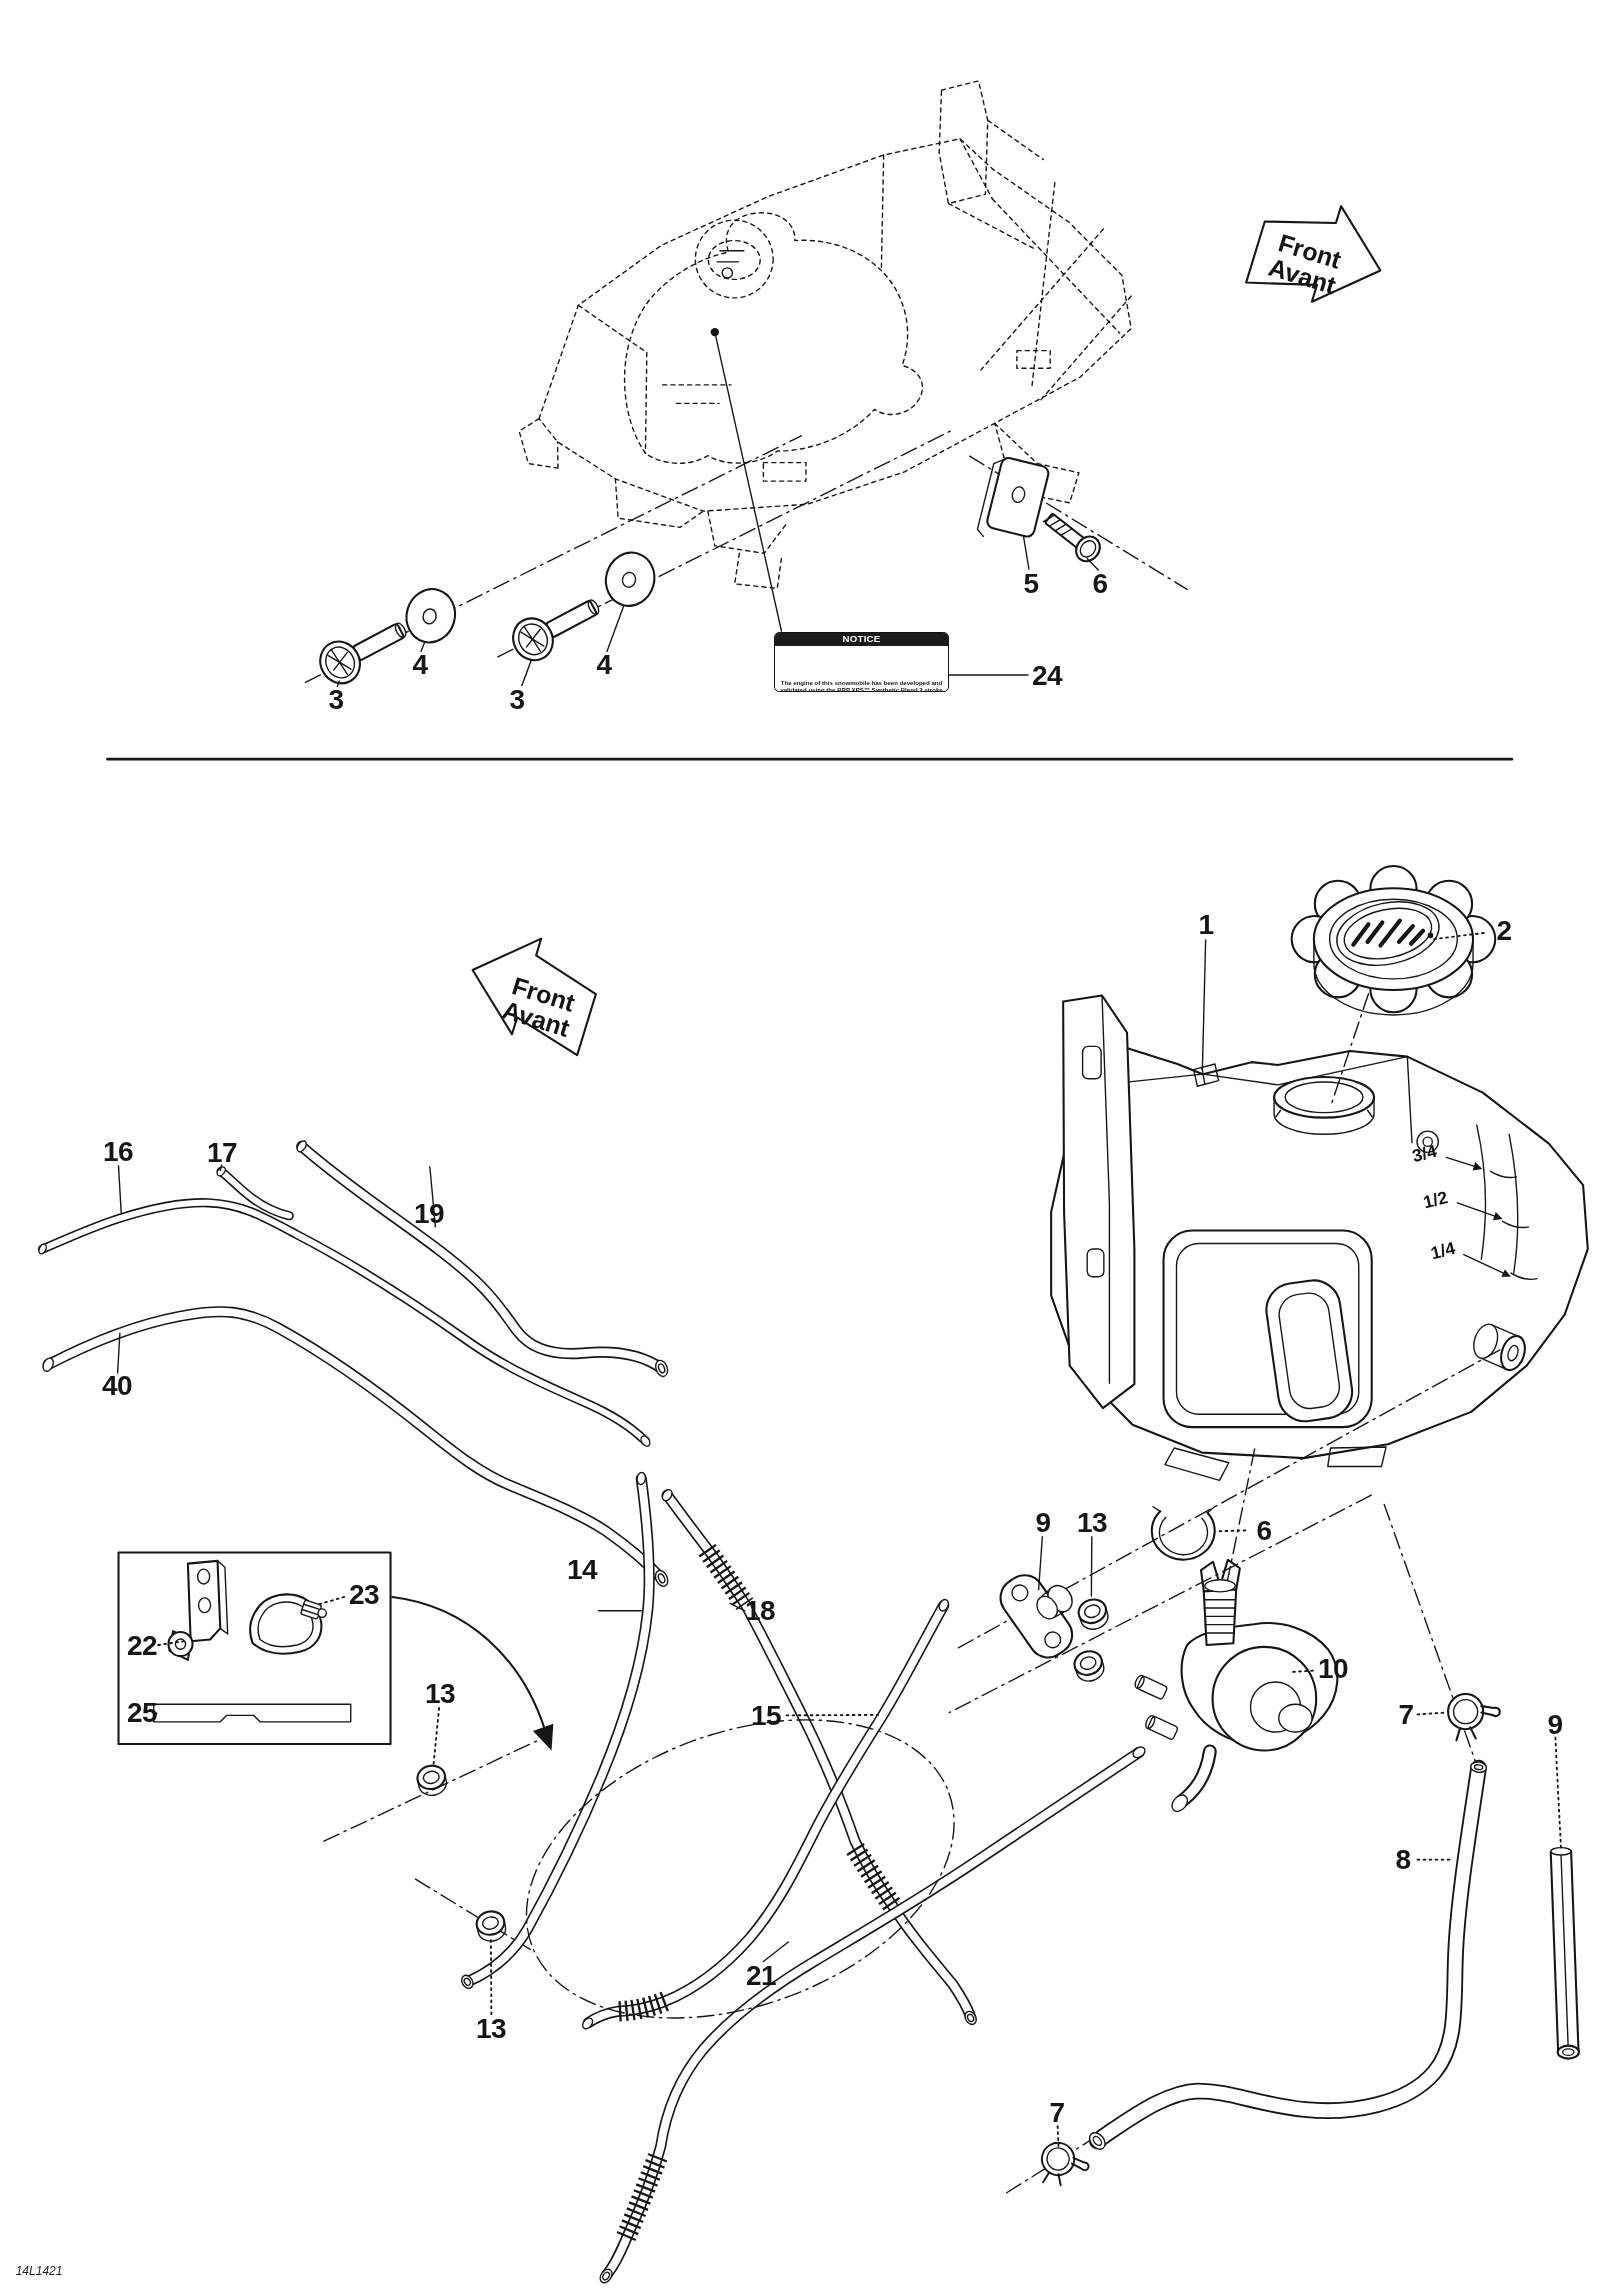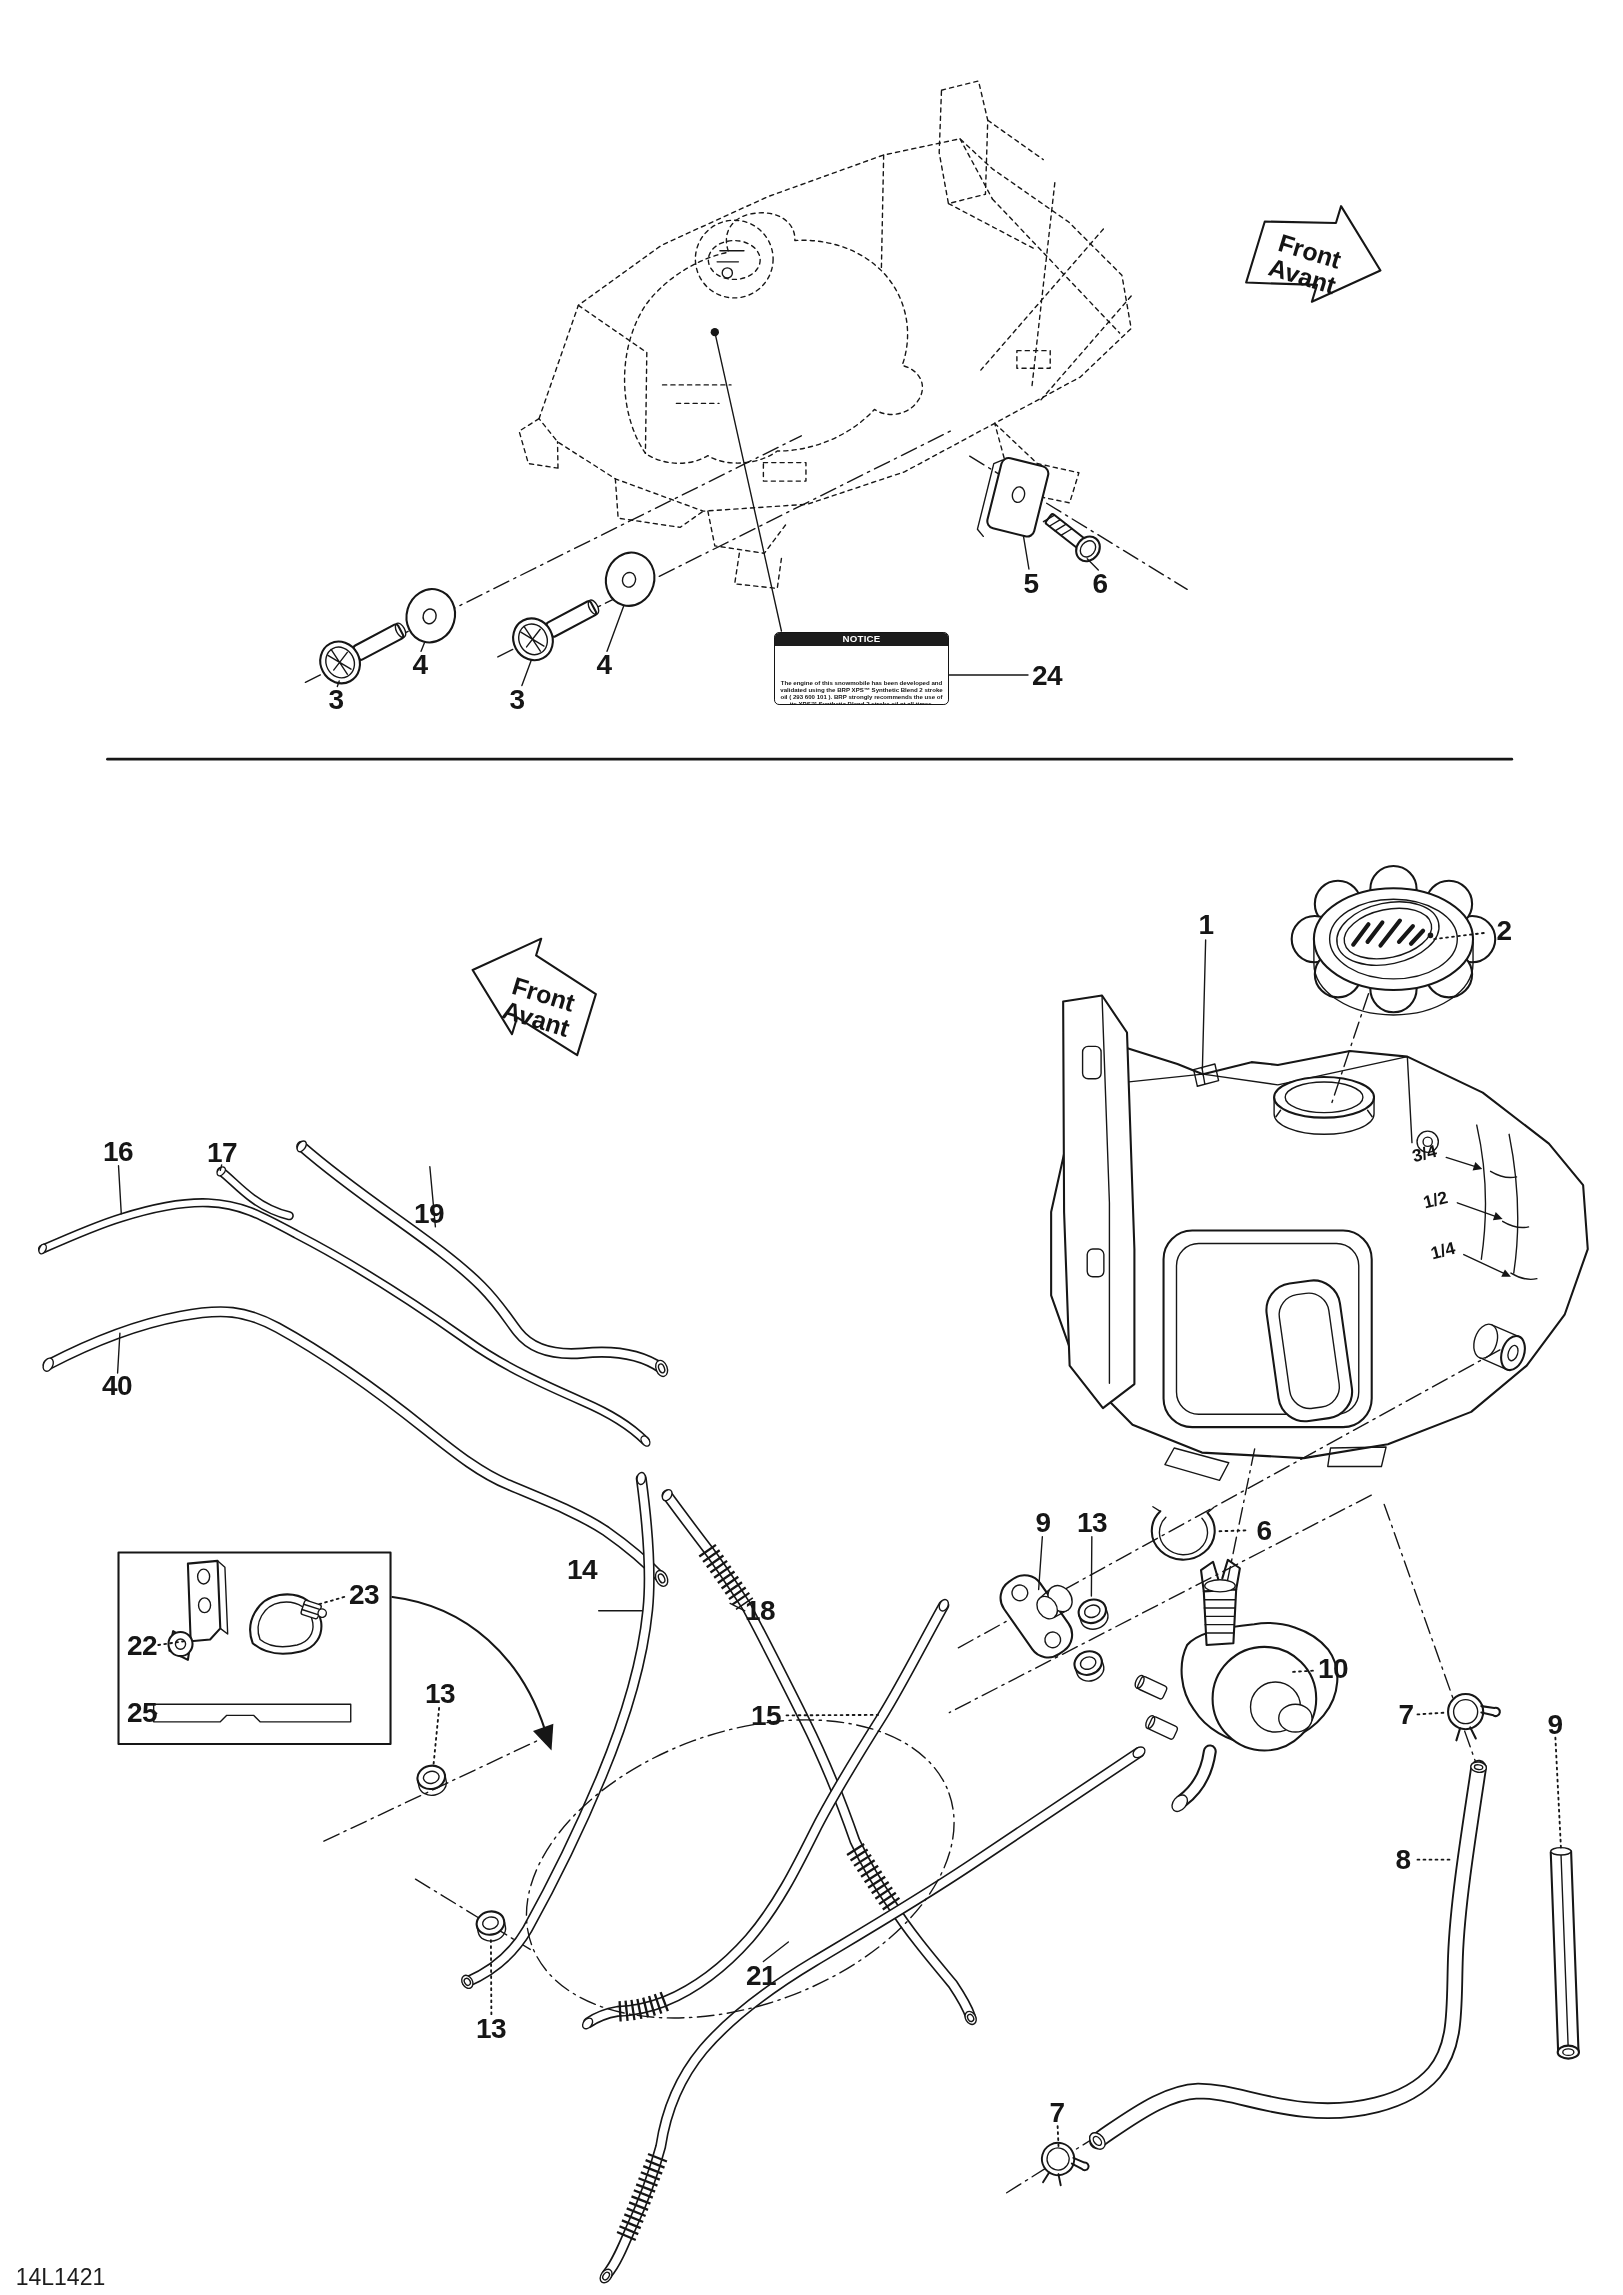--- a/index.html
+++ b/index.html
@@ -18,22 +18,22 @@
   .hoC{fill:none;stroke:#161616;stroke-width:36px;stroke-linecap:round;}
   .hoI{fill:none;stroke:#ffffff;stroke-width:28px;stroke-linecap:round;}
   .htC{fill:none;stroke:#161616;stroke-width:24px;stroke-linecap:round;}
   .htI{fill:none;stroke:#ffffff;stroke-width:17px;stroke-linecap:round;}
   .spr{fill:none;stroke:#161616;stroke-width:44px;stroke-dasharray:5 9;}
   .logo{stroke:#161616;stroke-width:9px;stroke-linecap:round;fill:none;}
   text.svgt{font-family:"Liberation Sans",sans-serif;font-weight:bold;fill:#141414;}
   
   .callout{position:absolute;transform:translate(-50%,-50%);font-size:28px;font-weight:bold;
            color:#161616;letter-spacing:-0.5px;white-space:nowrap;}
-  .code{position:absolute;left:15.7px;top:2264px;font-size:23px;color:#1d1d1d;}
-  .notice{position:absolute;left:774px;top:632px;width:175px;height:73px;border:1.4px solid #141414;
+  .code{position:absolute;left:15.7px;top:2264px;font-size:12px;color:#1d1d1d;font-style:italic;}
+  .notice{position:absolute;left:774px;top:632px;width:175px;height:60px;border:1.4px solid #141414;
           border-radius:5.1px;background:#fff;box-sizing:border-box;display:flex;flex-direction:column;overflow:hidden;gap:32px;}
   .notice-title{background:#1c1c1c;color:#fff;text-align:center;font-weight:bold;font-size:9.7px;
           line-height:12.5px;letter-spacing:0.2px;flex:0 0 auto;}
   .notice-body{flex:1 1 auto;font-size:6.1px;font-weight:bold;text-align:center;line-height:1.16;padding:1.4px 3.7px 0;}
   .notice-ref{font-size:4.4px;text-align:right;padding:0 4.6px 1.4px;font-weight:bold;flex:0 0 auto;}
 </style>
 </head>
 <body>
 
 <div class="sheet">

